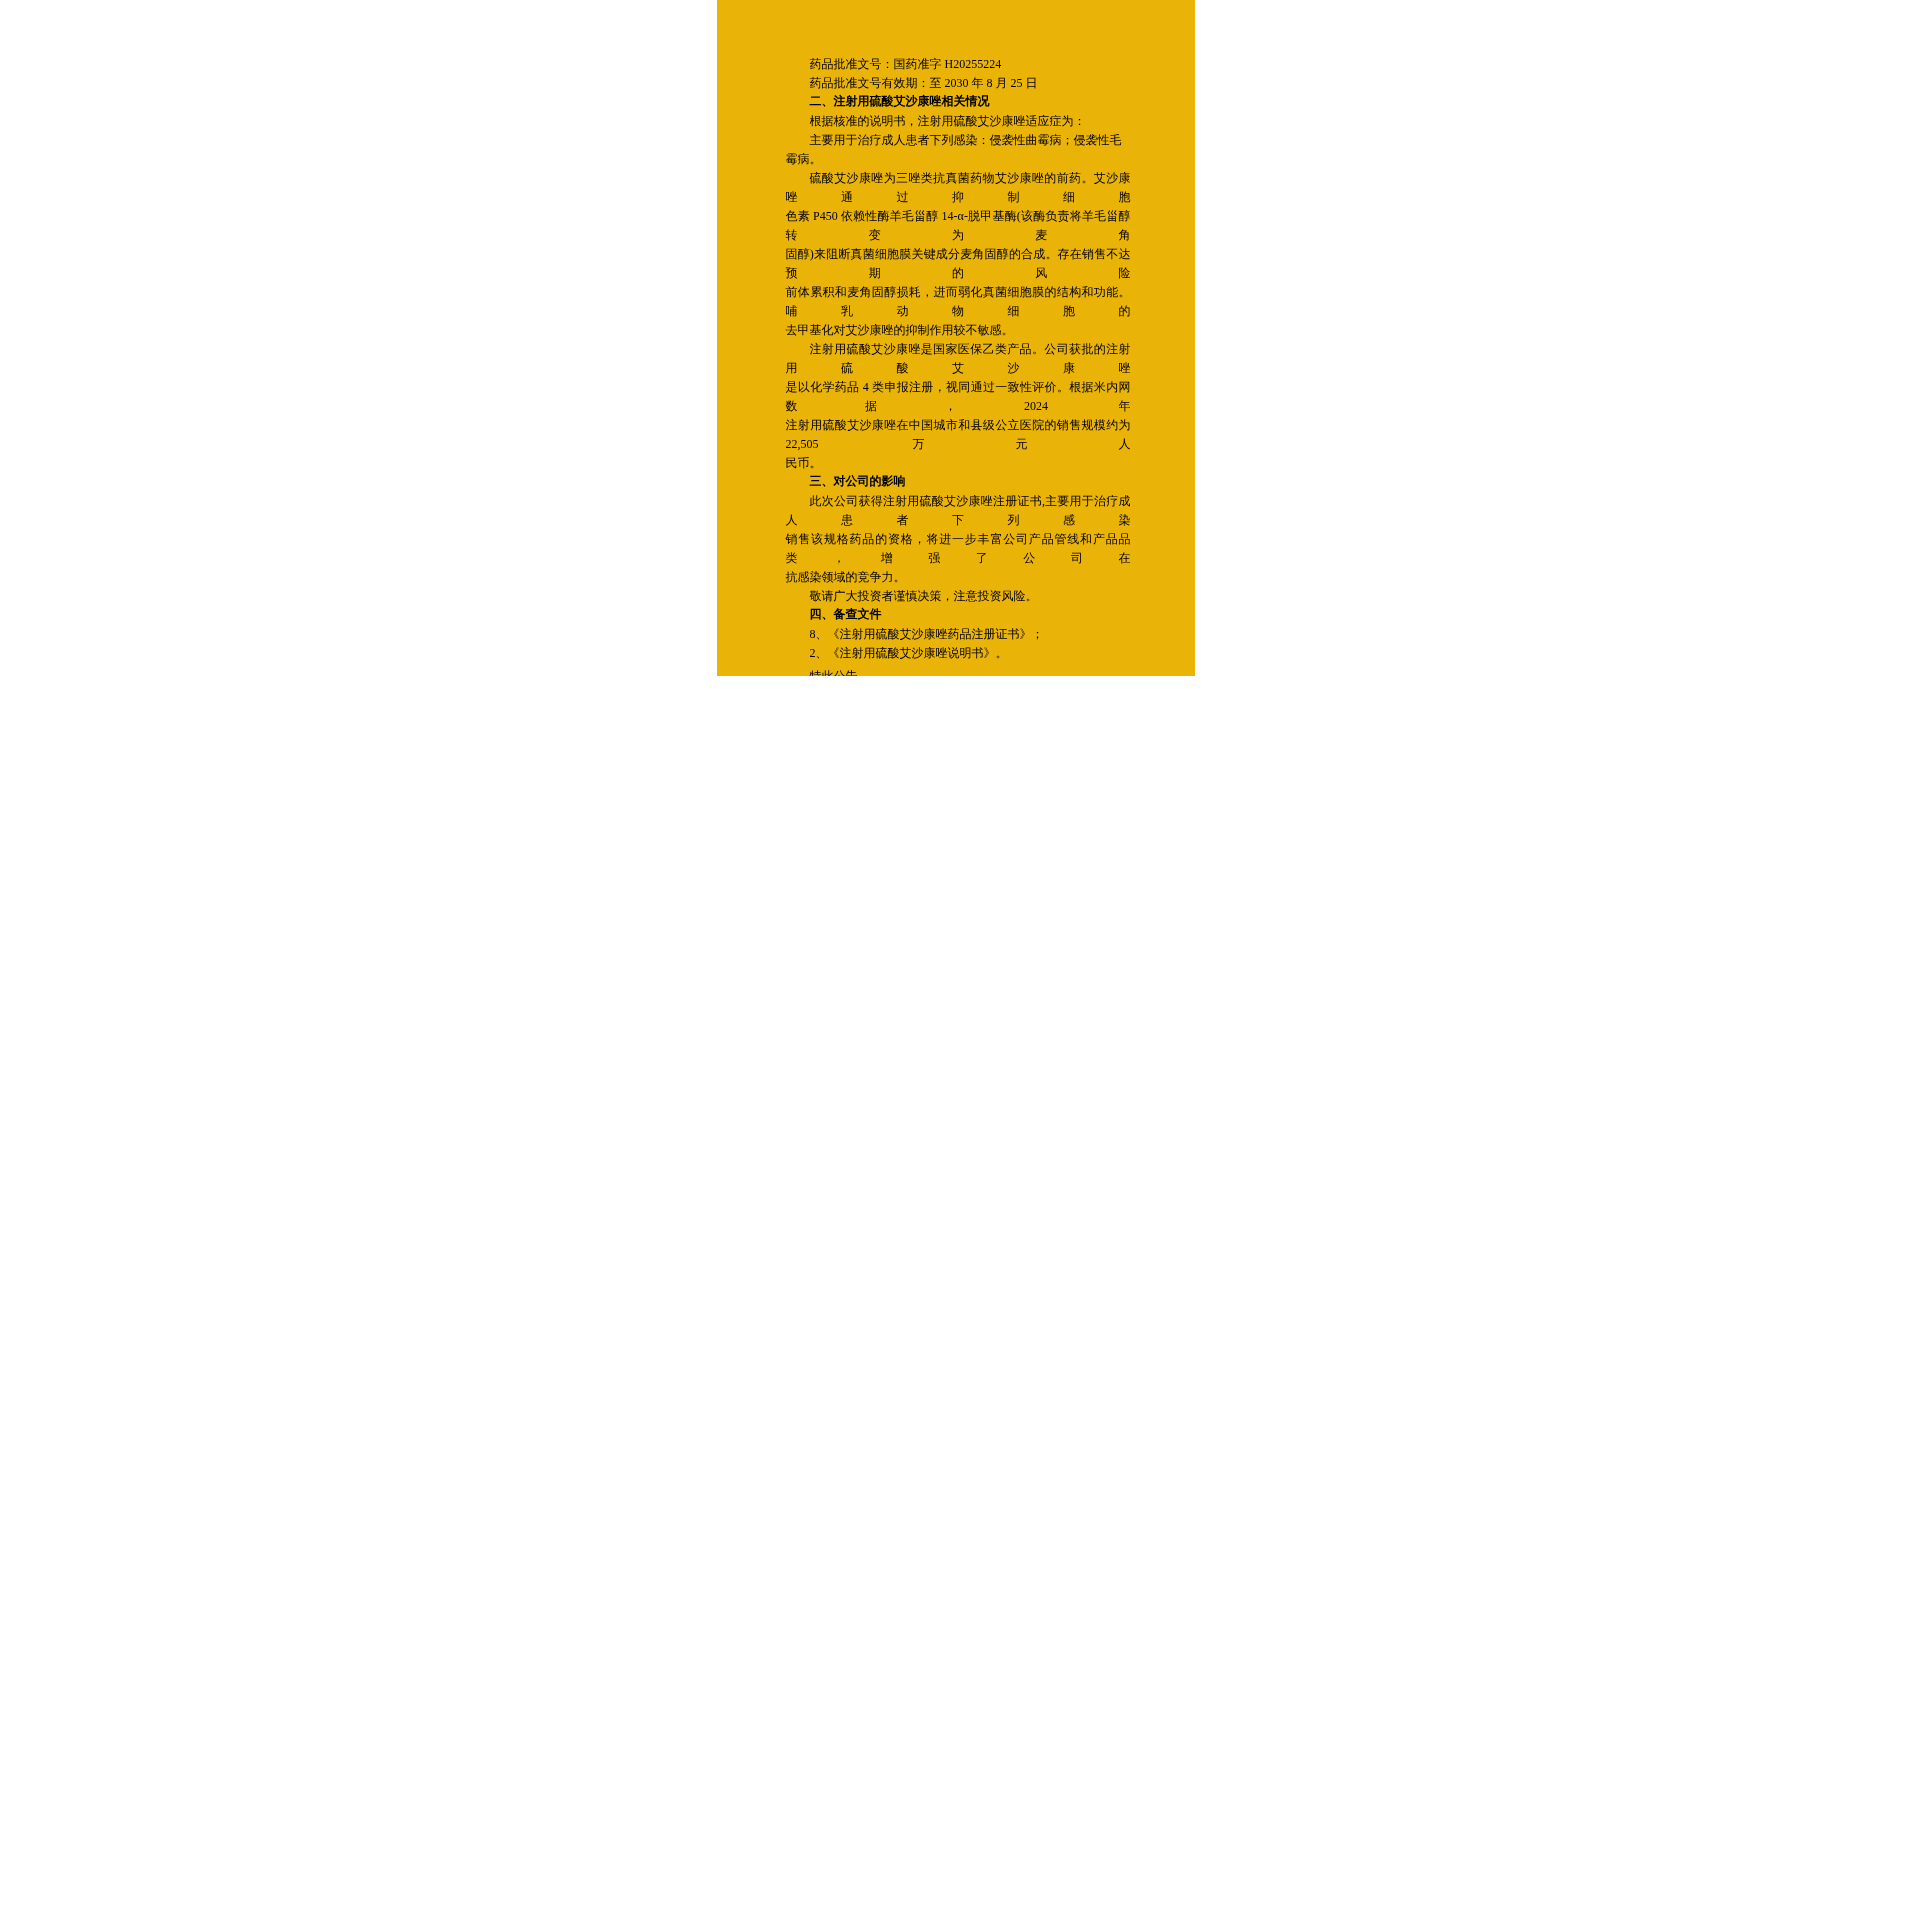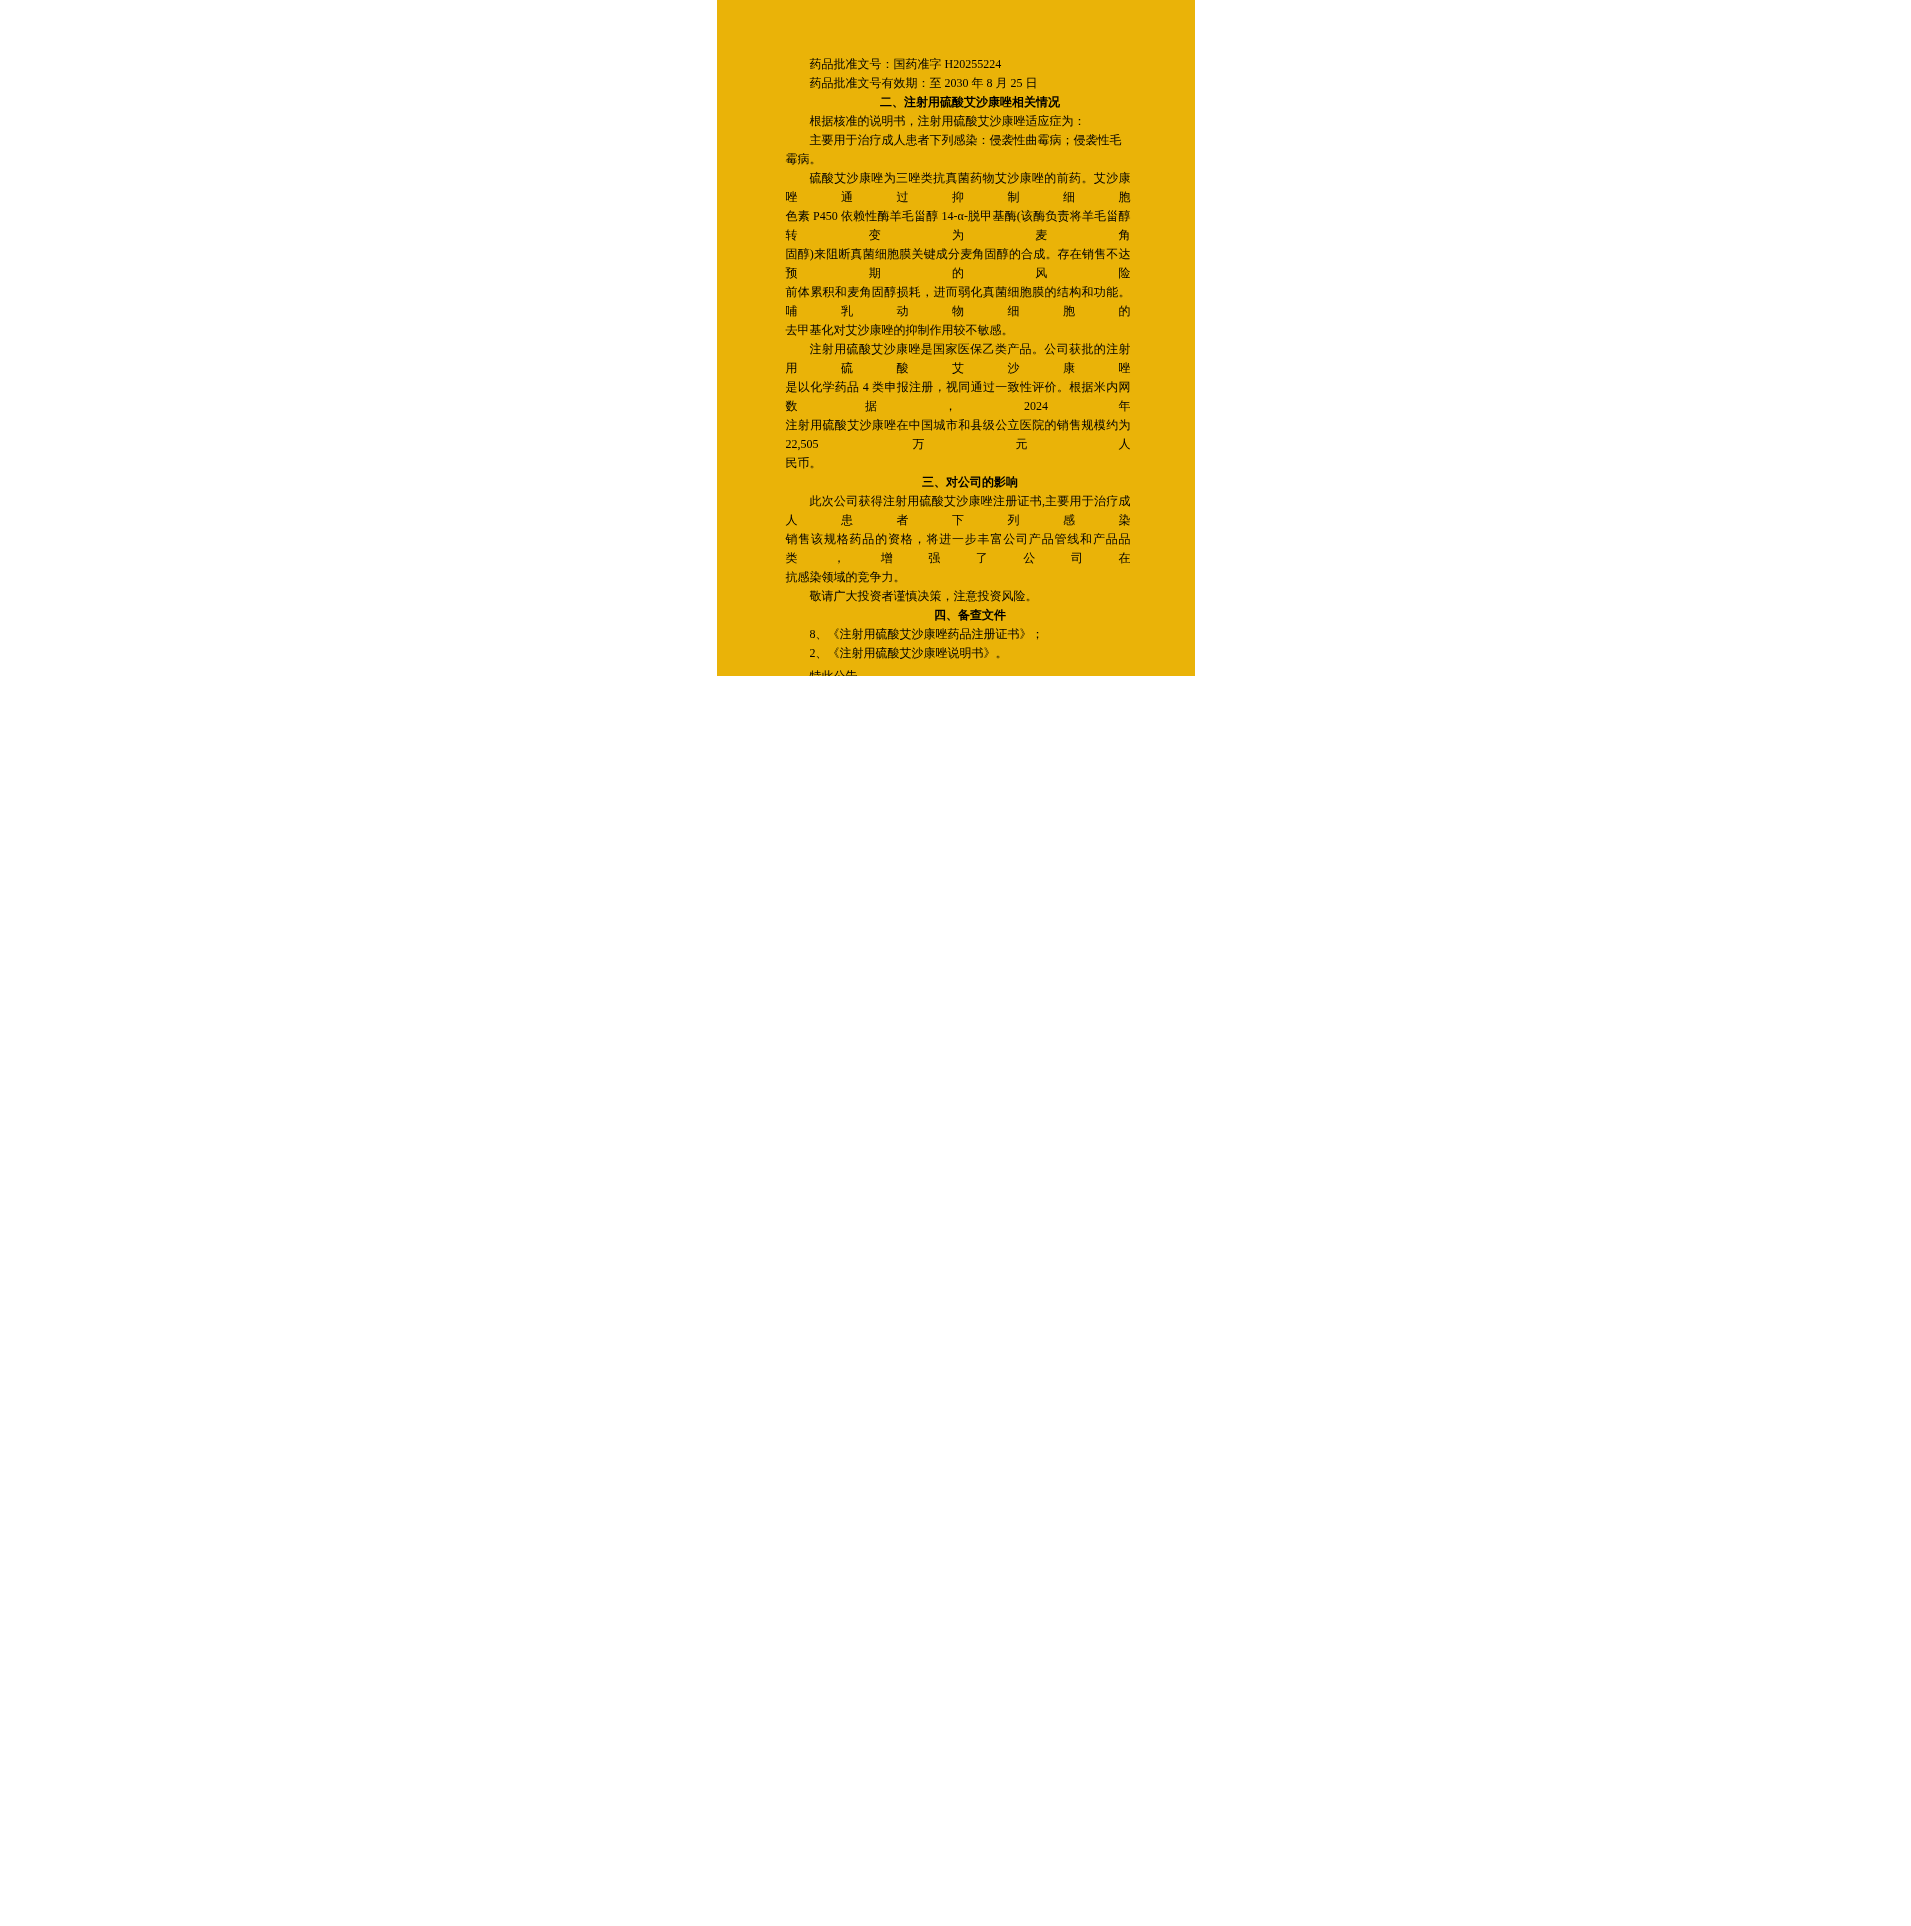--- a/index.html
+++ b/index.html
@@ -35,23 +35,22 @@
     text-align-last: justify;
   }
   
   .para .line.first,
   .heading .line,
   .list .line,
   .closing .line {
     text-indent: 2em;
   }
   .heading .line {
-    font-family: Liberation Sans, sans-serif;
+    font-family: Liberation Mono, monospace;
     font-weight: 700;
-    text-align: center;
   }
   .closing { margin-top: 3.9px; }
   .signature {
     margin-top: 10.8px;
     text-align: right;
     padding-right: 5.4px;
   }
   .signature .line { text-align: right; font-style: italic; }
   .date {
     text-align: right;

